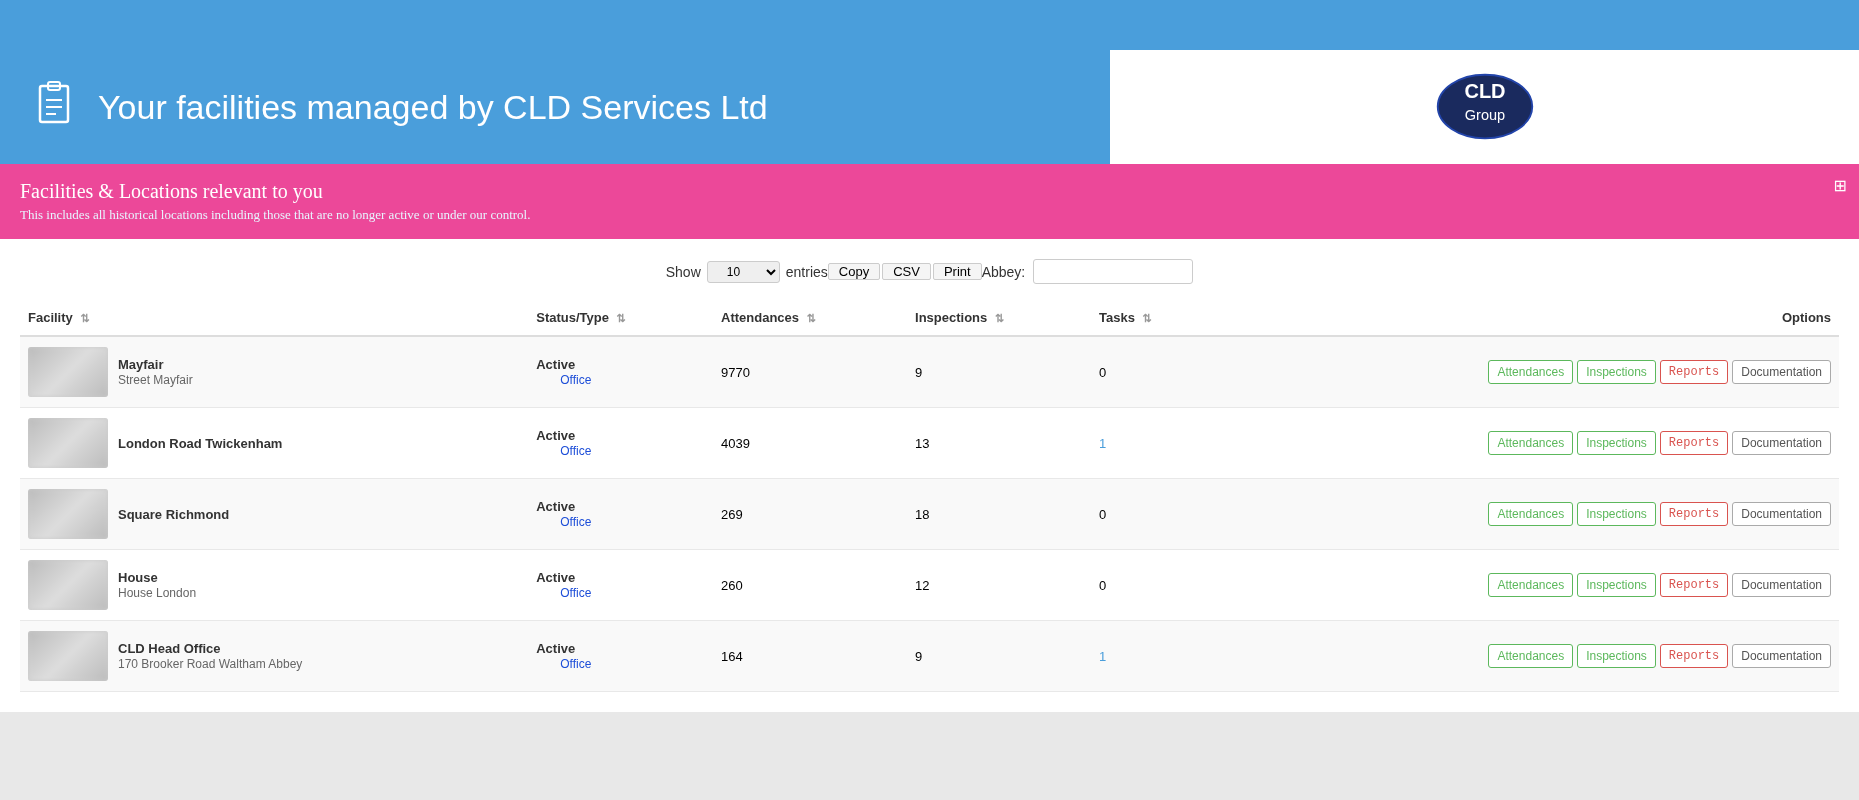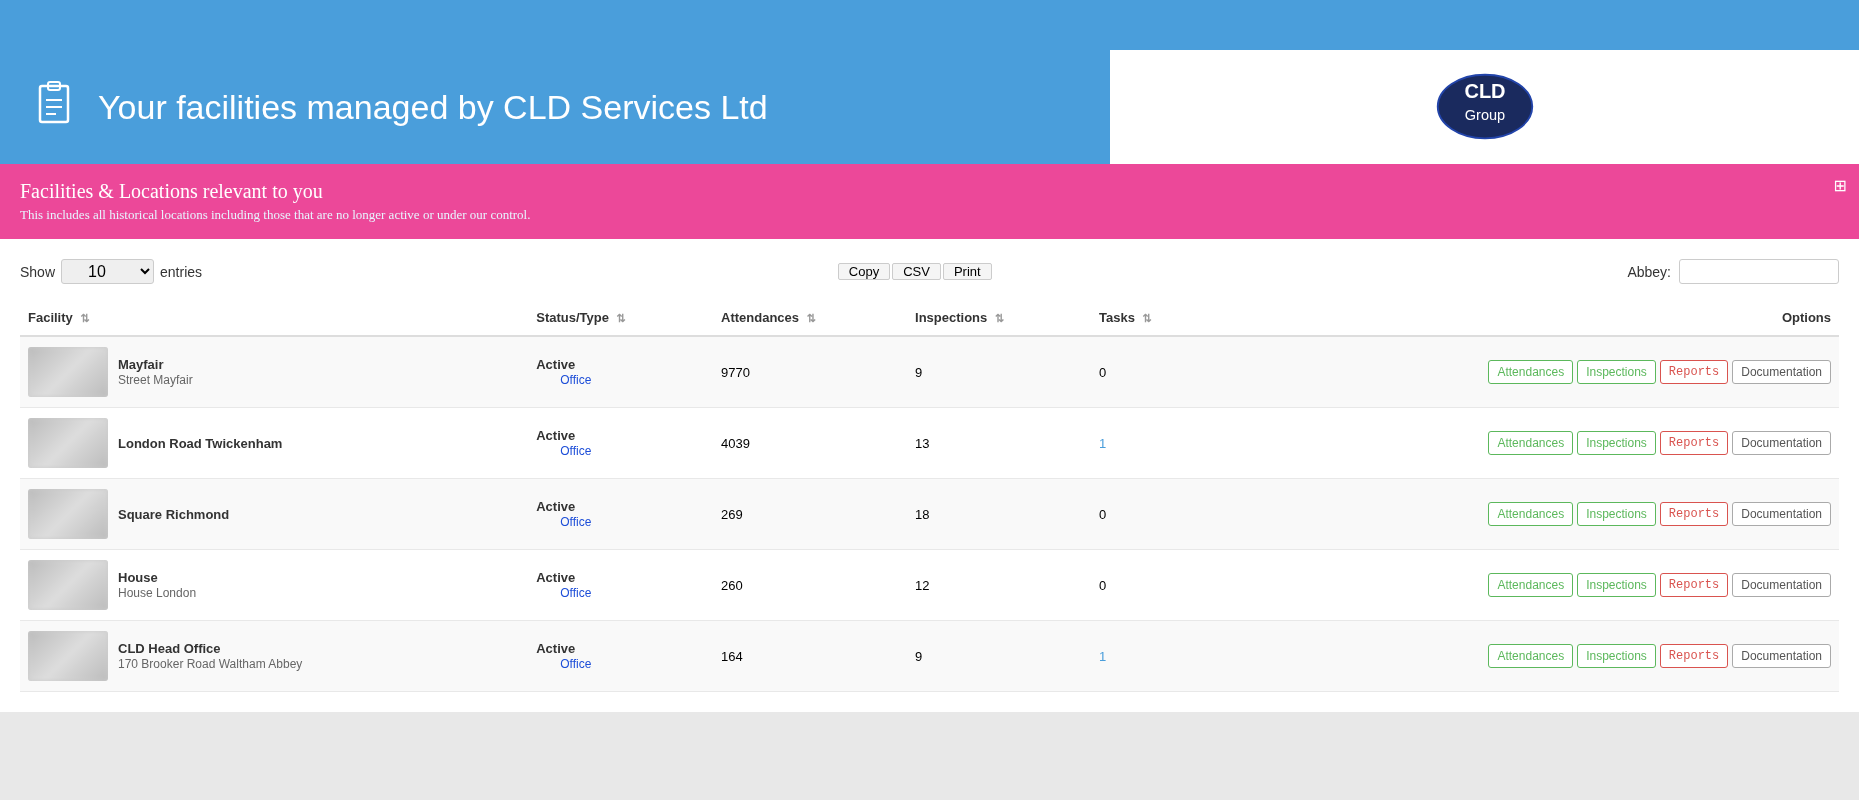--- a/index.html
+++ b/index.html
@@ -70,33 +70,33 @@
 
     .content-area {
       background: #fff;
       padding: 20px;
       margin: 0;
     }
 
     .table-controls {
       display: flex;
       align-items: center;
-      justify-content: space-between;
+      justify-content: center;
       margin-bottom: 16px;
     }
     .show-entries {
       display: flex;
       align-items: center;
       gap: 6px;
       color: #333;
     }
     .show-entries select {
       border: 1px solid #ccc;
-      padding: 2px 22px;
-      font-size: 16px;
+      padding: 2px 15px;
+      font-size: 12px;
       border-radius: 3px;
     }
     .btn-group {
       display: flex;
       gap: 2px;
     }
     .btn-group button {
       padding: 0 10px;
       border: 1px solid #ccc;
       background: #f5f5f5;

